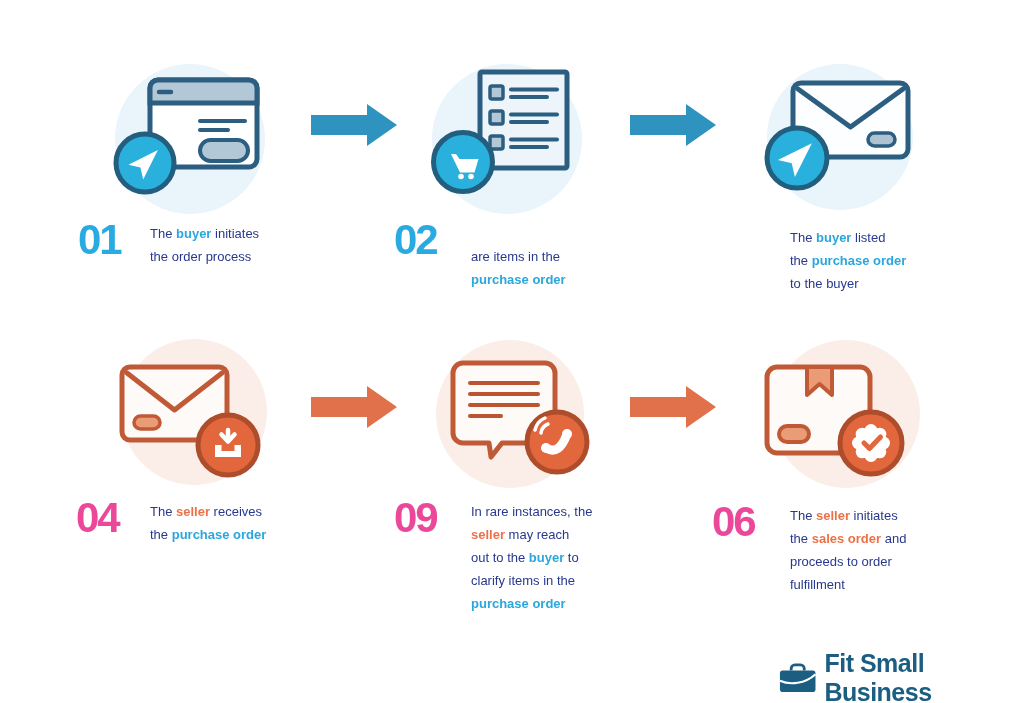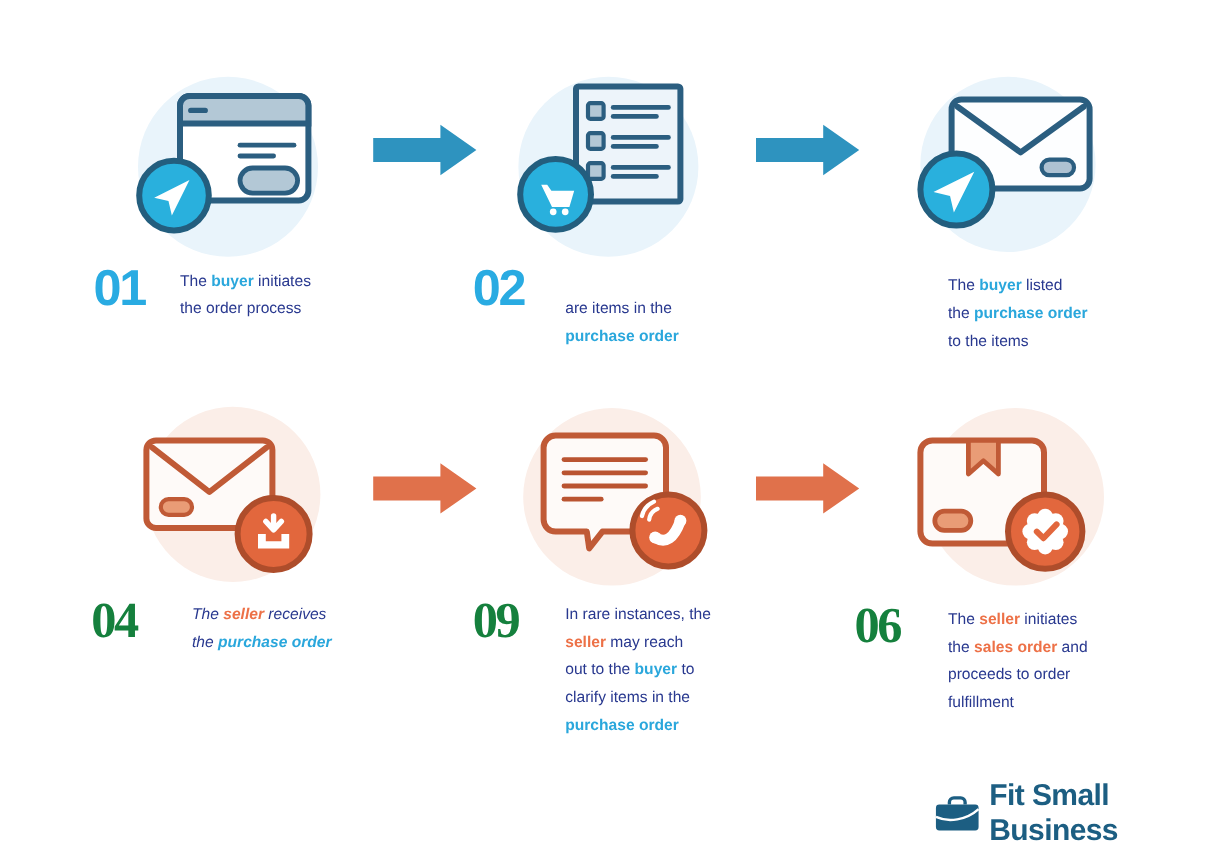--- a/index.html
+++ b/index.html
@@ -7,21 +7,21 @@
     position:relative;width:1024px;height:703px;background:#ffffff;overflow:hidden;
     font-family:"Liberation Sans", sans-serif;
   }
   .abs{position:absolute;}
   .icon-svg{display:block;}
   .step-number{
     position:absolute;font-size:42px;font-weight:800;line-height:1;
     letter-spacing:-2px;
   }
   .num-blue{color:#29ABE2;}
-  .num-orange{color:#15803d;font-family:Liberation Serif, serif;}
+  .num-orange{color:#ec4899;}
   .step-text{
     position:absolute;font-size:13px;line-height:23px;color:#28388F;font-weight:400;
   }
   .seg-navy{color:#28388F;font-weight:400;}
   .seg-blue{color:#2AA7DC;font-weight:700;}
   .seg-orange{color:#ED7147;font-weight:700;}
   .brand{
     position:absolute;left:779px;top:649px;display:flex;align-items:center;gap:8px;
   }
   .brand-text{font-size:25px;font-weight:700;color:#1C5E82;letter-spacing:-0.5px;}
@@ -131,24 +131,24 @@
   <svg class="abs" style="left:628px;top:382px;" width="92" height="50" viewBox="0 0 92 50">
     <polygon points="2,15 58,15 58,4 88,25 58,46 58,35 2,35" stroke-linejoin="round" stroke-width="4" fill="#E0714B"></polygon>
   </svg>
 
   <div class="step-number num-blue" style="left:78px;top:219px;">01</div>
   <div class="step-text" style="left:150px;top:222px;width:170px;"><span class="seg-navy">The </span><span class="seg-blue">buyer</span><span class="seg-navy"> initiates</span><br><span class="seg-navy">the order process</span></div>
 
   <div class="step-number num-blue" style="left:394px;top:219px;">02</div>
   <div class="step-text" style="left:471px;top:222px;width:170px;"><br><span class="seg-navy">are items in the</span><br><span class="seg-blue">purchase order</span></div>
 
-  <div class="step-text" style="left:790px;top:226px;width:175px;"><span class="seg-navy">The </span><span class="seg-blue">buyer</span><span class="seg-navy"> listed</span><br><span class="seg-navy">the </span><span class="seg-blue">purchase order</span><br><span class="seg-navy">to the items</span></div>
+  <div class="step-text" style="left:790px;top:226px;width:175px;"><span class="seg-navy">The </span><span class="seg-blue">buyer</span><span class="seg-navy"> listed</span><br><span class="seg-navy">the </span><span class="seg-blue">purchase order</span><br><span class="seg-navy">to the buyer</span></div>
 
   <div class="step-number num-orange" style="left:76px;top:497px;">04</div>
-  <div class="step-text" style="left:160px;top:500px;width:170px;font-style:italic;"><span class="seg-navy">The </span><span class="seg-orange">seller</span><span class="seg-navy"> receives</span><br><span class="seg-navy">the </span><span class="seg-blue">purchase order</span></div>
+  <div class="step-text" style="left:150px;top:500px;width:170px;"><span class="seg-navy">The </span><span class="seg-orange">seller</span><span class="seg-navy"> receives</span><br><span class="seg-navy">the </span><span class="seg-blue">purchase order</span></div>
 
   <div class="step-number num-orange" style="left:394px;top:497px;">09</div>
   <div class="step-text" style="left:471px;top:500px;width:175px;"><span class="seg-navy">In rare instances, the</span><br><span class="seg-orange">seller</span><span class="seg-navy"> may reach</span><br><span class="seg-navy">out to the </span><span class="seg-blue">buyer</span><span class="seg-navy"> to</span><br><span class="seg-navy">clarify items in the</span><br><span class="seg-blue">purchase order</span></div>
 
   <div class="step-number num-orange" style="left:712px;top:501px;">06</div>
   <div class="step-text" style="left:790px;top:504px;width:180px;"><span class="seg-navy">The </span><span class="seg-orange">seller</span><span class="seg-navy"> initiates</span><br><span class="seg-navy">the </span><span class="seg-orange">sales order</span><span class="seg-navy"> and</span><br><span class="seg-navy">proceeds to order</span><br><span class="seg-navy">fulfillment</span></div>
 
   <div class="brand">
     <svg width="40" height="36" viewBox="0 0 40 36">
       <path d="M13,10 V8 a4,4 0 0 1 4,-4 h6 a4,4 0 0 1 4,4 v2" fill="none" stroke="#1C5E82" stroke-width="3"></path>

